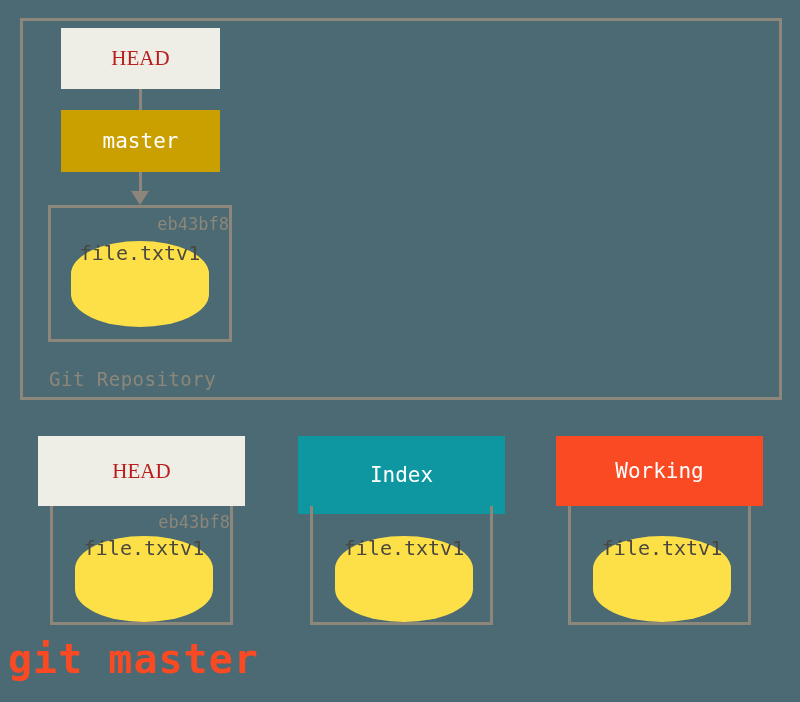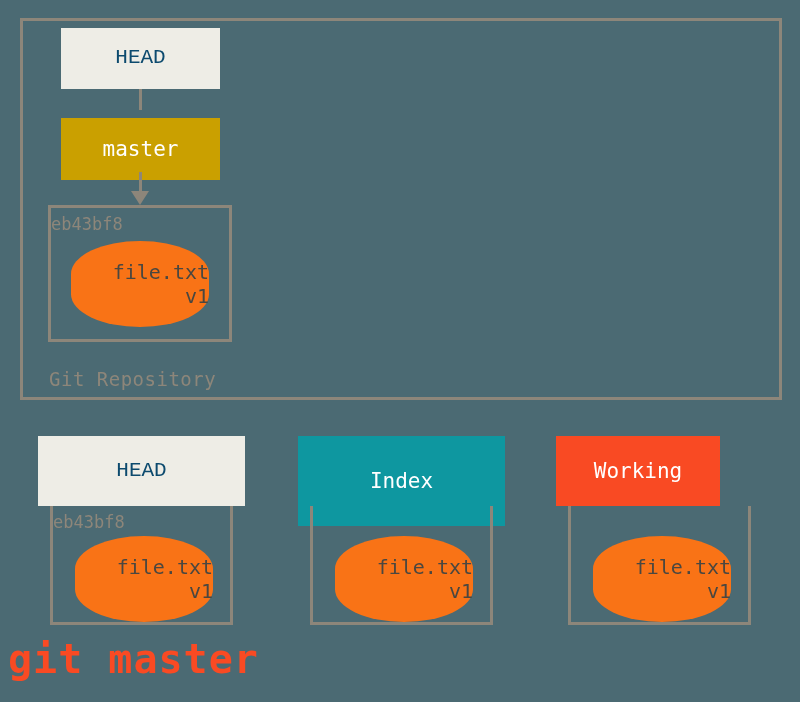--- a/index.html
+++ b/index.html
@@ -35,22 +35,22 @@
   .hbox {
     position: absolute;
     display: flex;
     align-items: center;
     justify-content: center;
     text-align: center;
     line-height: 1.18;
   }
   .hbox.head {
     background: #eeede6;
-    color: #0c4a6e;
-    font-family: Liberation Mono, monospace;
+    color: #b91c1c;
+    font-family: Liberation Serif, serif;
     font-size: 21px;
     align-items: center;
   }
   .hbox.branch {
     background: #caa000;
     color: #ffffff;
     font-size: 21px;
   }
   .hbox.index {
     background: #0e97a0;
@@ -58,21 +58,21 @@
     font-size: 21px;
   }
   .hbox.workdir {
     background: #f94a23;
     color: #ffffff;
     font-size: 21px;
   }
 
   
   #head-box   { left: 61px; top: 28px;  width: 159px; height: 61px; }
-  #master-box { left: 61px; top: 118px; width: 159px; height: 62px; }
+  #master-box { left: 61px; top: 110px; width: 159px; height: 62px; }
 
   
   .conn {
     position: absolute;
     background: #8d867a;
     width: 3px;
   }
   #conn-head-master { left: 139px; top: 89px;  height: 21px; }
   #conn-master-obj  { left: 139px; top: 172px; height: 22px; }
   .arrowhead {
@@ -87,46 +87,45 @@
   
   #commit-container {
     position: absolute;
     left: 48px; top: 205px;
     width: 184px; height: 137px;
     border: 3px solid #8d867a;
   }
   .hashlabel {
     position: absolute;
     width: 100%;
-    text-align: left;
+    text-align: right;
     top: 6px;
     font-size: 17px;
     color: #8d867a;
   }
   .blob {
     position: absolute;
-    background: #f97316;
+    background: #fde047;
     border-radius: 50% / 38%;
     display: flex;
-    flex-direction: column;
-    align-items: flex-end;
+    align-items: flex-start;
     justify-content: center;
     color: #4a4740;
     font-size: 20px;
     line-height: 1.2;
     text-align: center;
   }
   #blob-commit {
     left: 20px; top: 33px; width: 138px; height: 86px;
   }
 
   
   #bottom-head-box { left: 38px;  top: 436px; width: 207px; height: 70px; }
-  #bottom-index-box{ left: 298px; top: 436px; width: 207px; height: 90px; }
-  #bottom-wd-box   { left: 556px; top: 436px; width: 164px; height: 70px; }
+  #bottom-index-box{ left: 298px; top: 436px; width: 207px; height: 78px; }
+  #bottom-wd-box   { left: 556px; top: 436px; width: 207px; height: 70px; }
 
   .staging-pane {
     position: absolute;
     top: 506px;
     height: 119px;
     border-left: 3px solid #8d867a;
     border-right: 3px solid #8d867a;
     border-bottom: 3px solid #8d867a;
   }
   #pane-head  { left: 50px;  width: 183px; }

